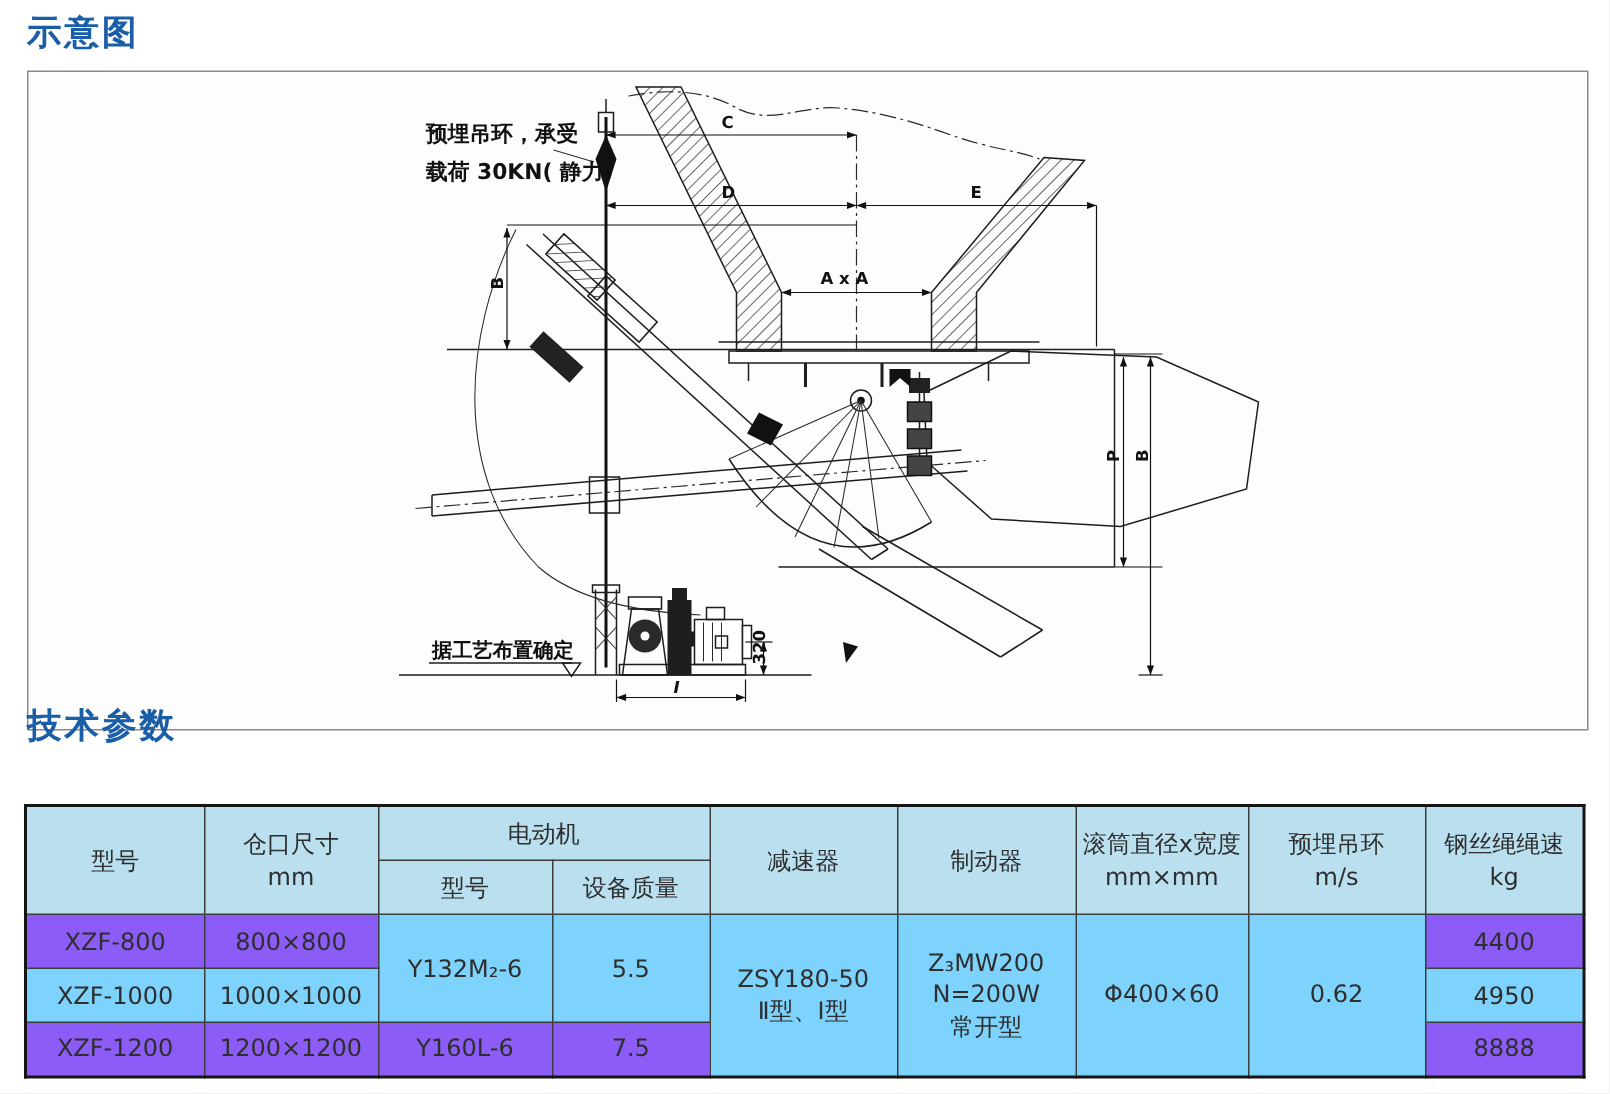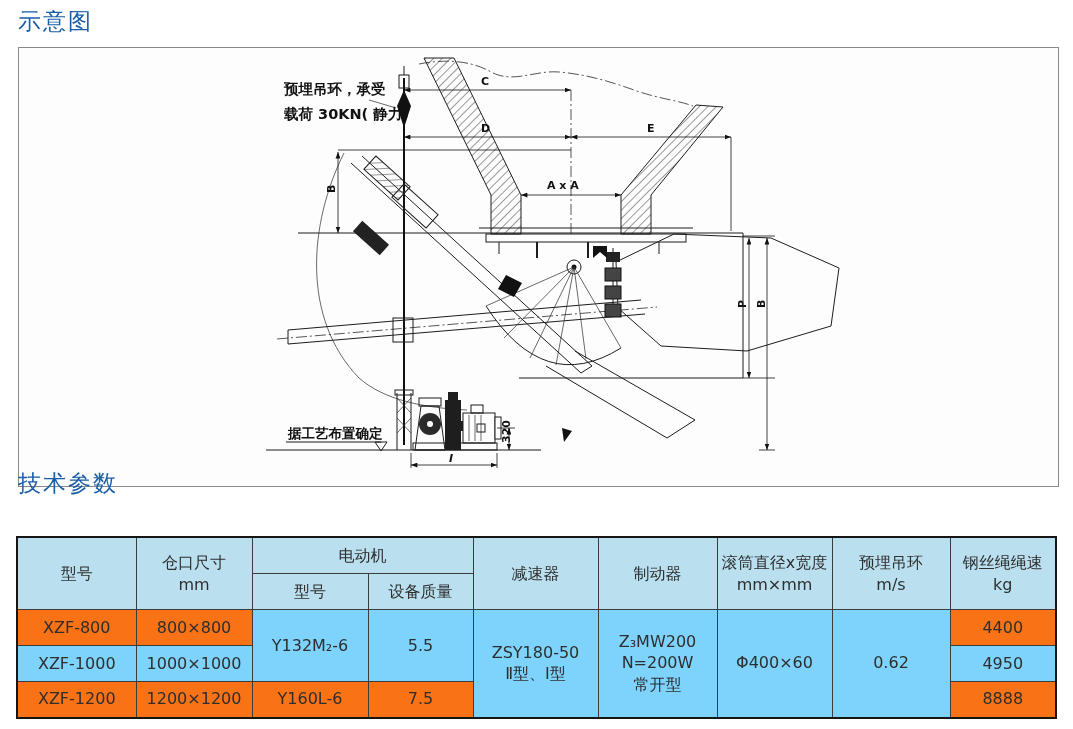--- a/index.html
+++ b/index.html
@@ -2,21 +2,21 @@
 <html><head>
 <meta charset="utf-8">
 <style>
   html,body{margin:0;padding:0;background:#e8e8e8;}
   #screen{
     position:relative;width:1073px;height:729px;background:#ffffff;
     font-family:"DejaVu Sans","Liberation Sans",sans-serif;overflow:hidden;
   }
   .sec-title{
     position:absolute;left:18px;margin:0;
-    font-size:23px;font-weight:400;letter-spacing:2px;color:#1b5ea8;
+    font-size:23px;font-weight:700;letter-spacing:2px;color:#1b5ea8;
   }
   #title1{top:6px;}
   #title2{top:468px;}
   #diagram-box{
     position:absolute;left:18px;top:47px;width:1039px;height:438px;
     border:1px solid #8a8a8a;background:#fdfdfd;box-sizing:content-box;
   }
   #diagram-box svg{display:block;}
   .drawline{stroke:#1d1d1d;stroke-width:1;fill:none;}
   .thin{stroke:#2a2a2a;stroke-width:0.7;fill:none;}
@@ -29,21 +29,21 @@
     position:absolute;left:16px;top:536px;
     border-collapse:collapse;table-layout:fixed;width:1039px;
     border:2px solid #151515;
   }
   #spec-table th,#spec-table td{
     border:1px solid #3c3c3c;text-align:center;vertical-align:middle;
     font-size:16px;color:#2e2e2e;padding:0 2px;white-space:pre-line;line-height:1.35;
     font-weight:400;
   }
   #spec-table th{background:#bae0f0;}
-  td.white{background:#f97316;}
+  td.white{background:#8b5cf6;}
   td.gray{background:#7dd3fc;}
   tr.hrow1 th{height:35px;}
   tr.hrow2 th{height:35px;}
   tr.brow{height:36px;}
 </style>
 </head>
 <body>
 
 <div id="screen">
 

